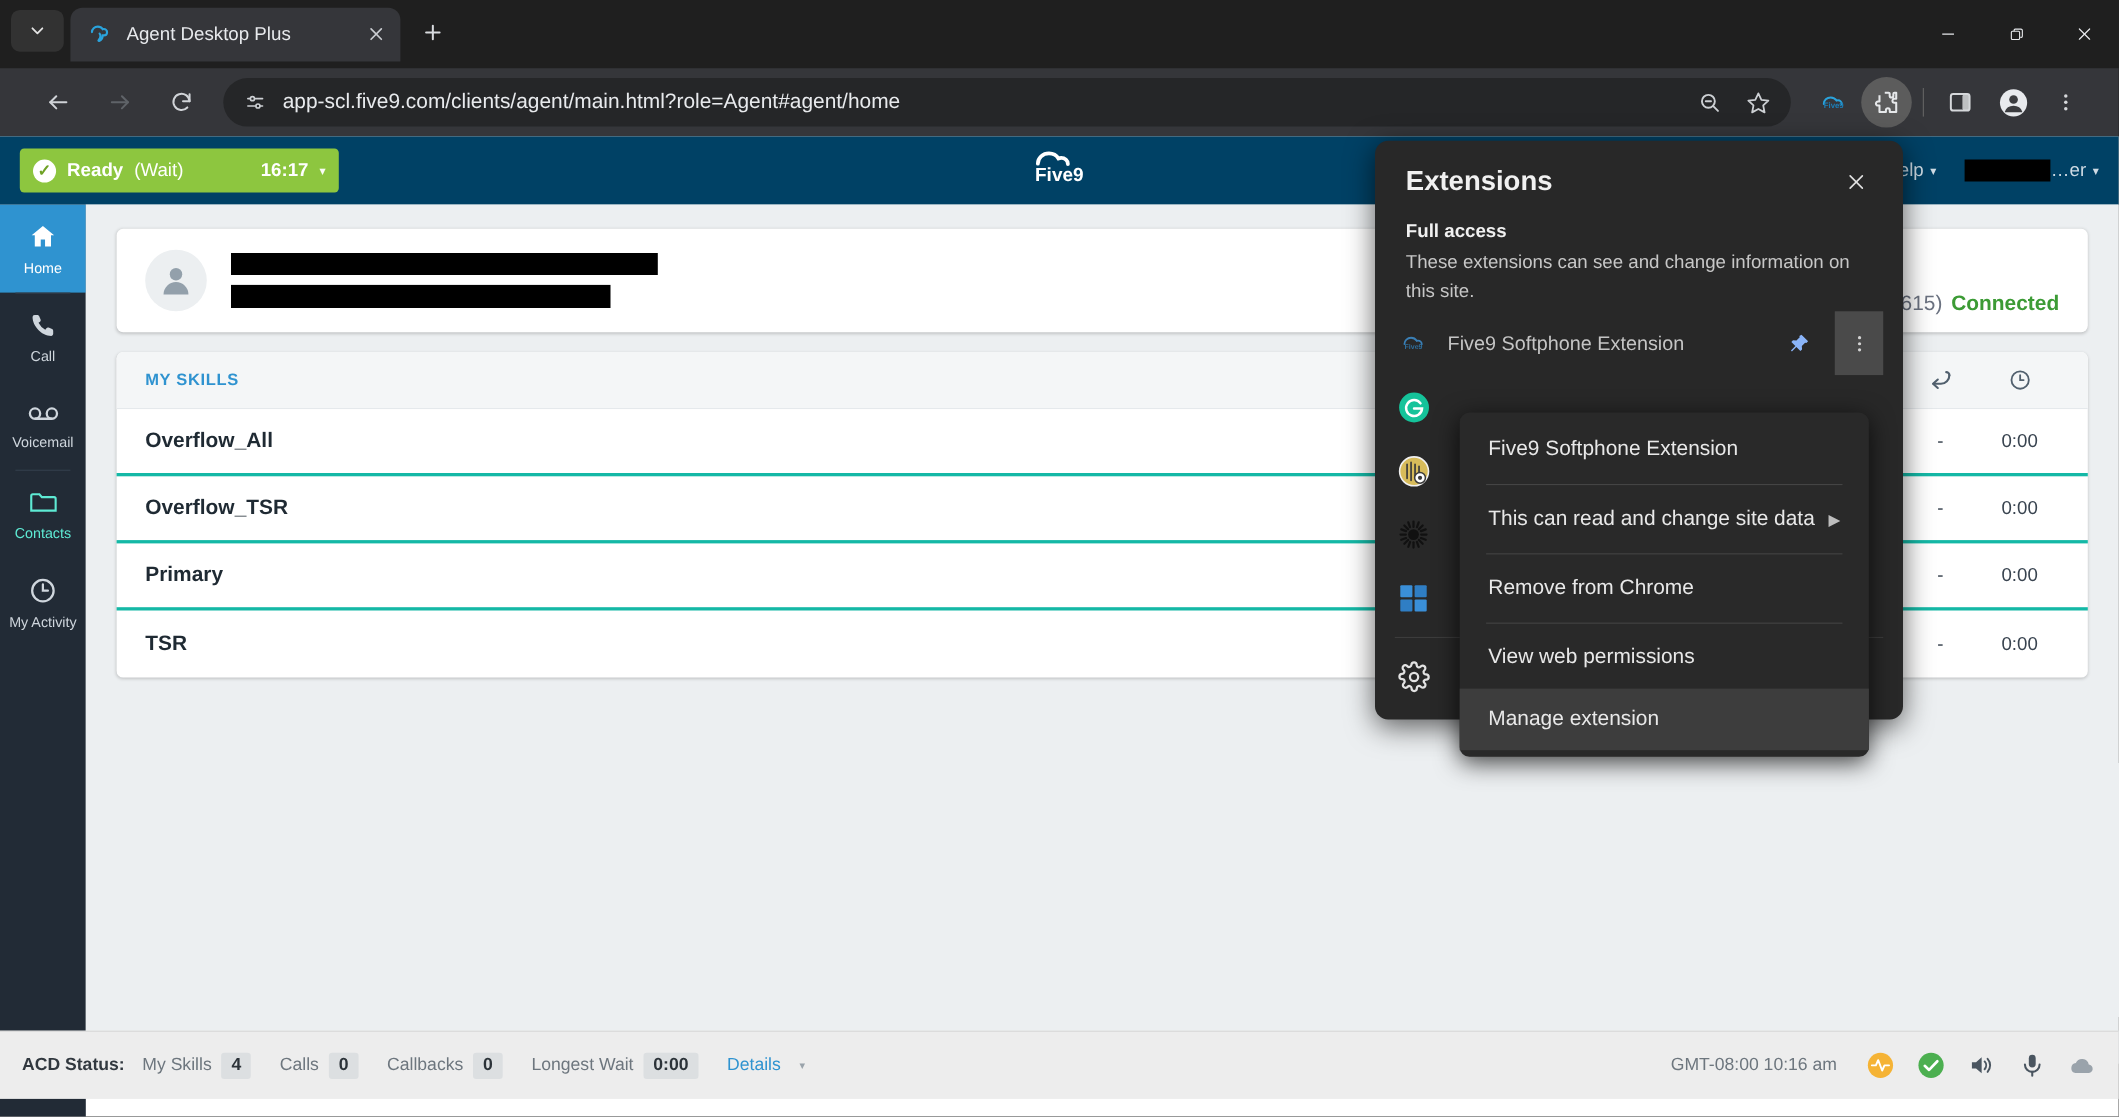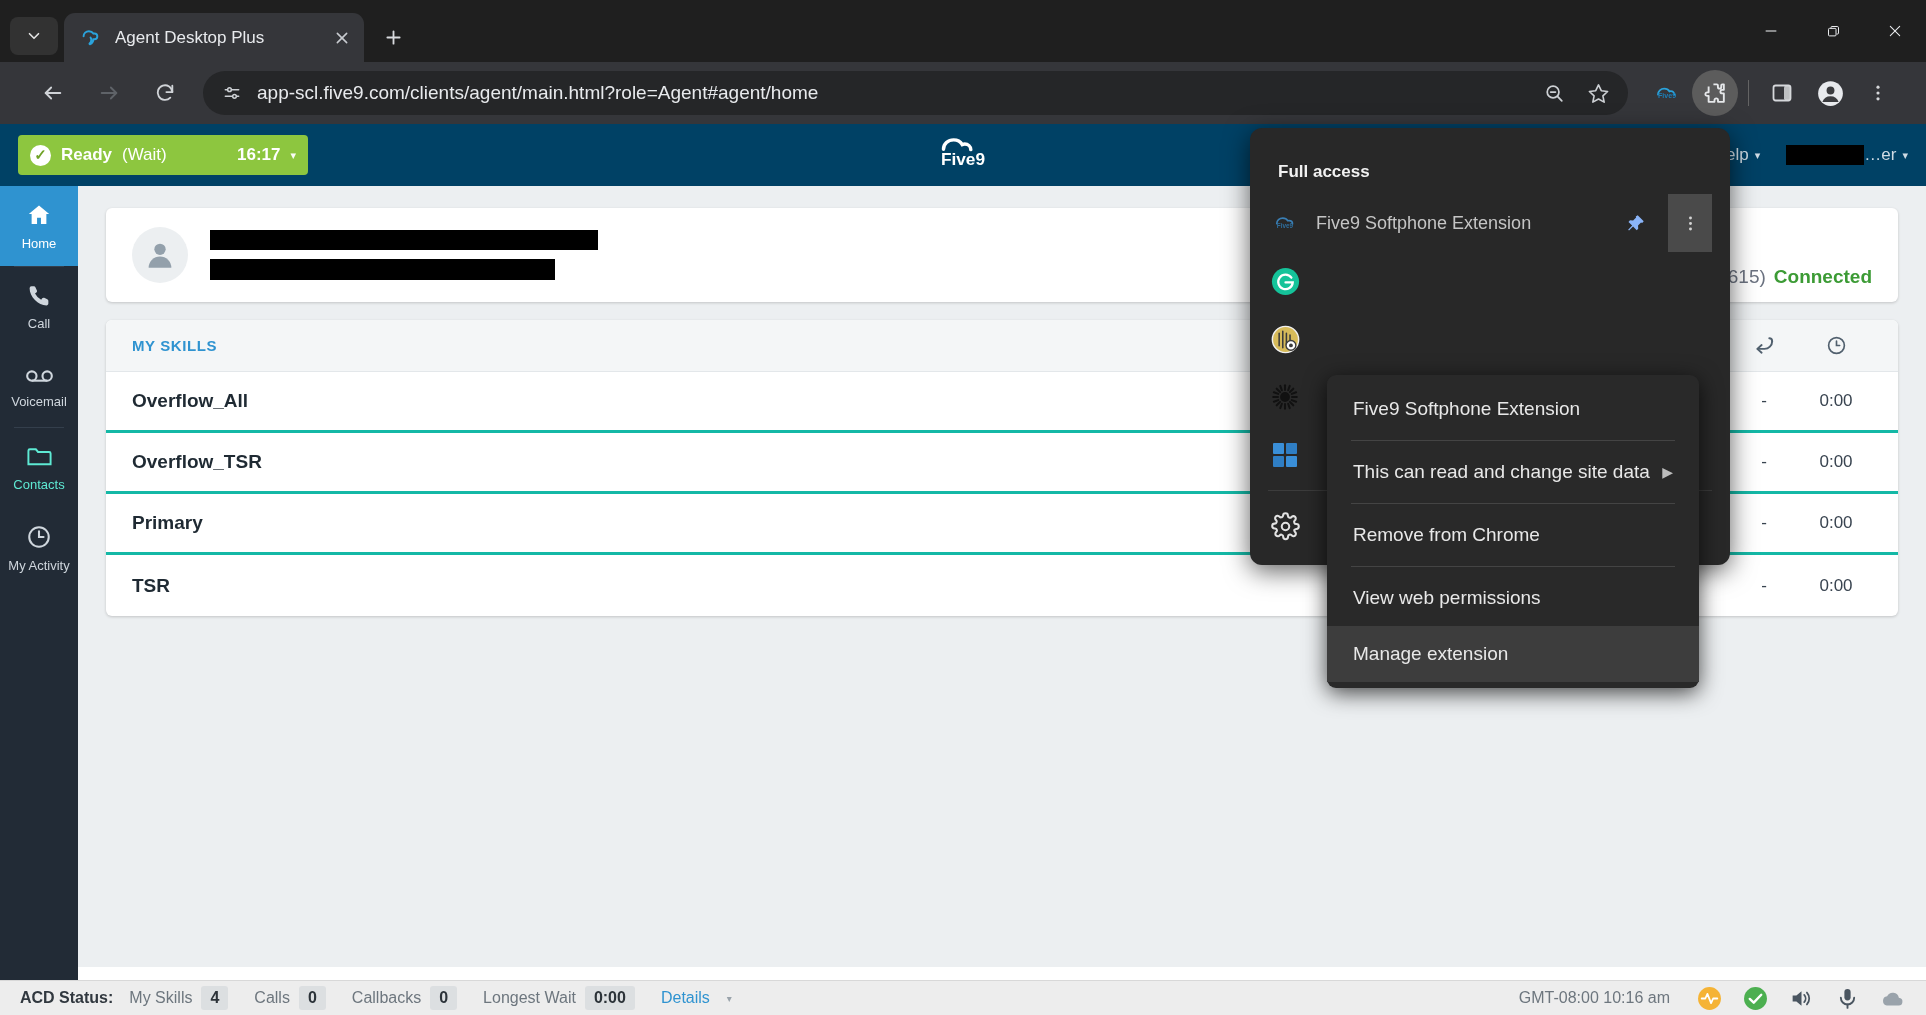--- a/index.html
+++ b/index.html
@@ -9,21 +9,21 @@
     font-family: "Liberation Sans", sans-serif;
     overflow: hidden;
   }
 
   
   .browser { position: absolute; inset: 0; background: #1f1f1f; }
 
   
   .tabstrip {
     position: absolute; top: 0; left: 0; right: 0; height: 62px;
-    background: #1f1f1f; display: flex; align-items: flex-end;
+    background: #1f1f1f; display: flex; align-items: center;
   }
   .tablist-btn {
     width: 48px; height: 38px; margin: 0 6px 7px 10px;
     border-radius: 8px; background: #323232;
     display: flex; align-items: center; justify-content: center;
     color: #e3e3e3; cursor: pointer;
   }
   .tab {
     height: 49px; min-width: 300px; max-width: 330px;
     background: #35363a; border-radius: 11px 11px 0 0;
@@ -171,21 +171,21 @@
   }
   .skill-row:last-child { border-bottom: none; }
   .skill-vals { margin-left: auto; display: flex; align-items: center; }
   .skill-val {
     width: 72px; text-align: center; font-size: 17px;
     color: #394450; font-weight: 400;
   }
 
   
   .acdbar {
-    position: absolute; left: 0; right: 0; bottom: 0; height: 35px;
+    position: absolute; left: 0; right: 0; bottom: 16px; height: 62px;
     background: #ededed; border-top: 1px solid #d8d8d8;
     display: flex; align-items: center; padding: 0 20px; font-size: 16px;
   }
   .acd-label { color: #31383f; font-weight: 700; margin-right: 16px; }
   .acd-metric { display: flex; align-items: center; gap: 9px; margin-right: 26px; color: #6d767e; }
   .acd-chip {
     background: #dcdfe1; border-radius: 3px; padding: 3px 9px;
     color: #2c3339; font-weight: 700; min-width: 26px; text-align: center;
   }
   .acd-details { color: #2f93d0; cursor: pointer; display: flex; align-items: center; gap: 17px; }
@@ -576,23 +576,33 @@
         <span class="tray-ic">
           <svg width="27" height="27" viewBox="0 0 24 24" fill="#9aa3ab">
               <path d="M6.3 18.5A4.3 4.3 0 0 1 6.6 10a5.7 5.7 0 0 1 10.8 1.3 3.6 3.6 0 0 1-.6 7.2z"></path>
             </svg>
         </span>
       </span>
     </div>
   </div>
 
   <div class="ext-popup">
+    <div class="ext-title-row">
+      <span class="ext-title">Extensions</span>
+      <span class="ext-close">
+        <svg width="19" height="19" viewBox="0 0 24 24" stroke="currentColor" stroke-width="1.9" stroke-linecap="round">
+            <line x1="5" y1="5" x2="19" y2="19"></line>
+            <line x1="19" y1="5" x2="5" y2="19"></line>
+          </svg>
+      </span>
+    </div>
 
     <div class="ext-section">
       <div class="ext-section-title">Full access</div>
+      <div class="ext-section-desc">These extensions can see and change information on this site.</div>
     </div>
 
     <div class="ext-row">
       <span class="ext-ic">
         <svg width="30" height="30" viewBox="0 0 40 40">
           <path d="M9 21c0-4.2 3.6-7.6 8-7.6 3 0 5.5 1.5 6.9 3.7.5-.2 1-.3 1.6-.3 2.5 0 4.5 1.9 4.5 4.4" fill="none" stroke="#3a7fb5" stroke-width="2.2" stroke-linecap="round"></path>
           <text x="20" y="27" font-family="Liberation Sans, sans-serif" font-size="8.5" font-weight="bold" fill="#2f6f9e" text-anchor="middle">Five9</text>
         </svg>
       </span>
       <span class="ext-name">Five9 Softphone Extension</span>

